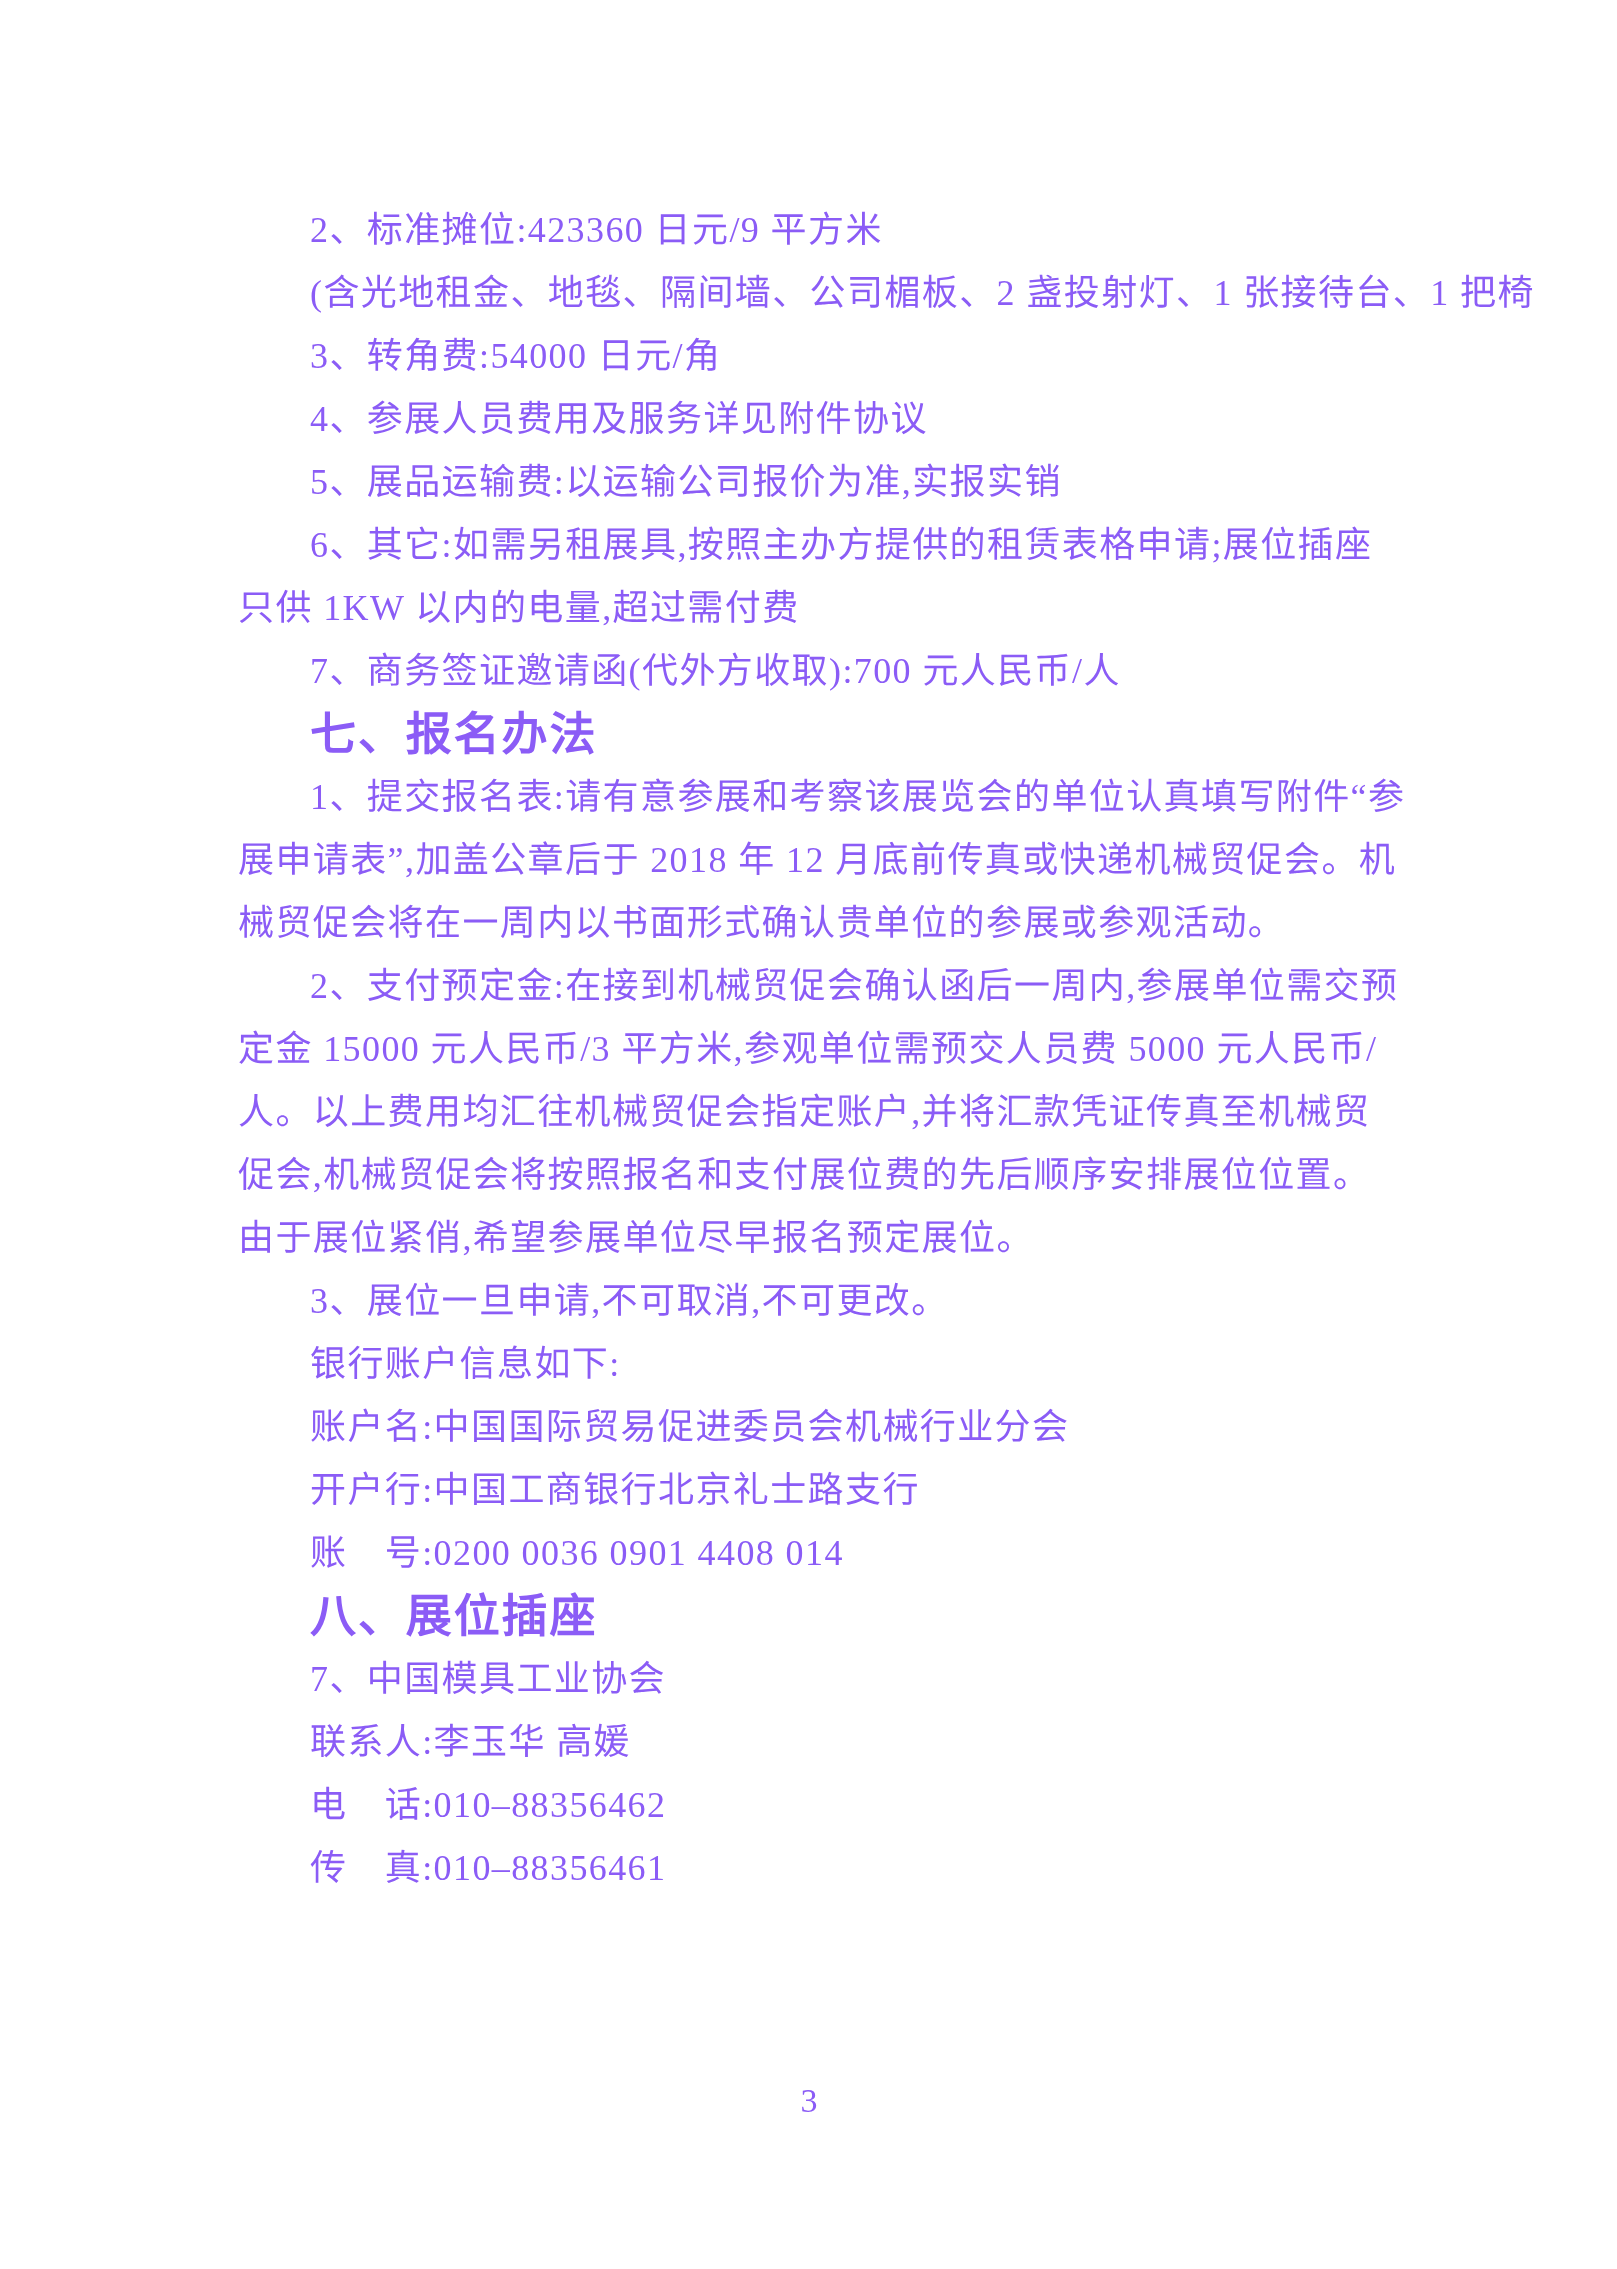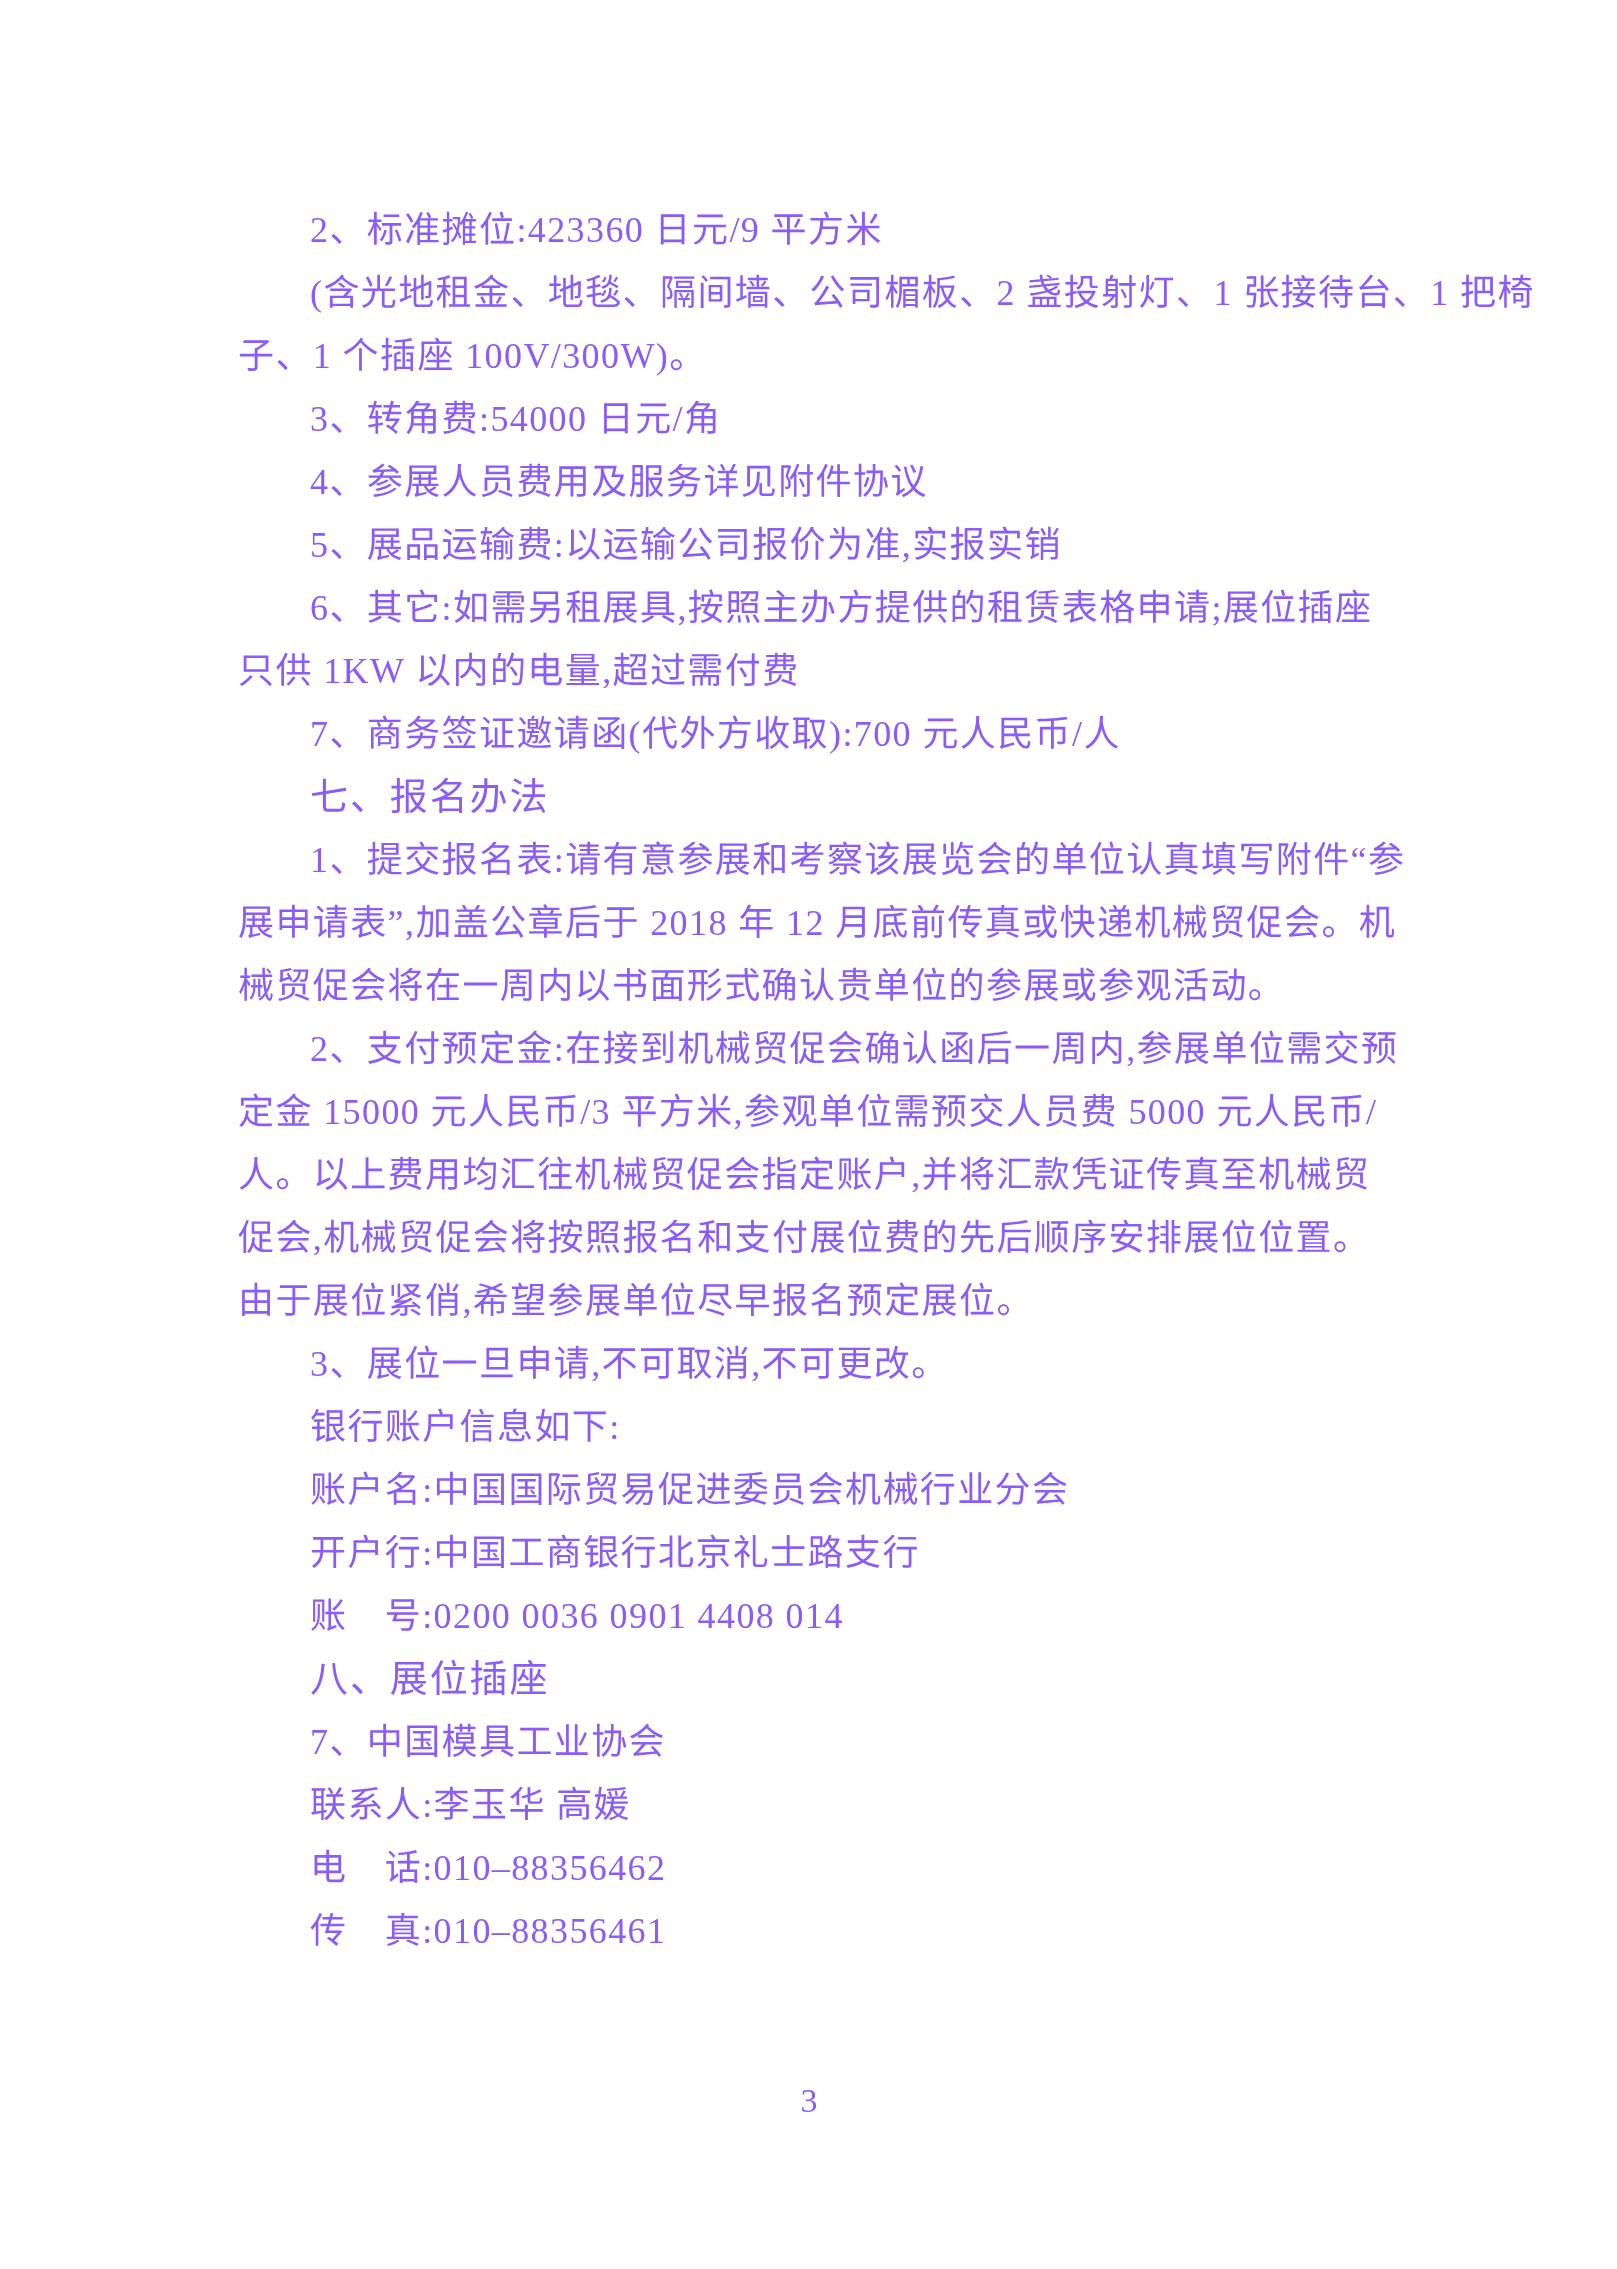--- a/index.html
+++ b/index.html
@@ -28,22 +28,22 @@
     line-height: 63px;
     font-size: 36px;
     letter-spacing: 1.4px;
     white-space: nowrap;
   }
   .line.indent {
     padding-left: 72px;
   }
   .line.heading {
     font-family: "Liberation Sans", "DejaVu Sans", sans-serif;
-    font-weight: normal;
-    font-size: 38px;
+    font-weight: bold;
+    font-size: 46px;
     letter-spacing: 1.9px;
   }
   .page-number {
     position: absolute;
     left: 0;
     right: 0;
     top: 2069px;
     height: 63px;
     line-height: 63px;
     text-align: center;
@@ -51,21 +51,20 @@
     letter-spacing: 0;
   }
 </style>
 </head>
 <body>
 
 <div class="page">
   <div class="content">
     <div class="line indent">2、标准摊位:423360 日元/9 平方米</div>
     <div class="line indent">(含光地租金、地毯、隔间墙、公司楣板、2 盏投射灯、1 张接待台、1 把椅</div>
-    <div class="line">子、1 个插座 100V/300W)。</div>
     <div class="line indent">3、转角费:54000 日元/角</div>
     <div class="line indent">4、参展人员费用及服务详见附件协议</div>
     <div class="line indent">5、展品运输费:以运输公司报价为准,实报实销</div>
     <div class="line indent">6、其它:如需另租展具,按照主办方提供的租赁表格申请;展位插座</div>
     <div class="line">只供 1KW 以内的电量,超过需付费</div>
     <div class="line indent">7、商务签证邀请函(代外方收取):700 元人民币/人</div>
     <div class="line indent heading">七、报名办法</div>
     <div class="line indent">1、提交报名表:请有意参展和考察该展览会的单位认真填写附件“参</div>
     <div class="line">展申请表”,加盖公章后于 2018 年 12 月底前传真或快递机械贸促会。机</div>
     <div class="line">械贸促会将在一周内以书面形式确认贵单位的参展或参观活动。</div>

